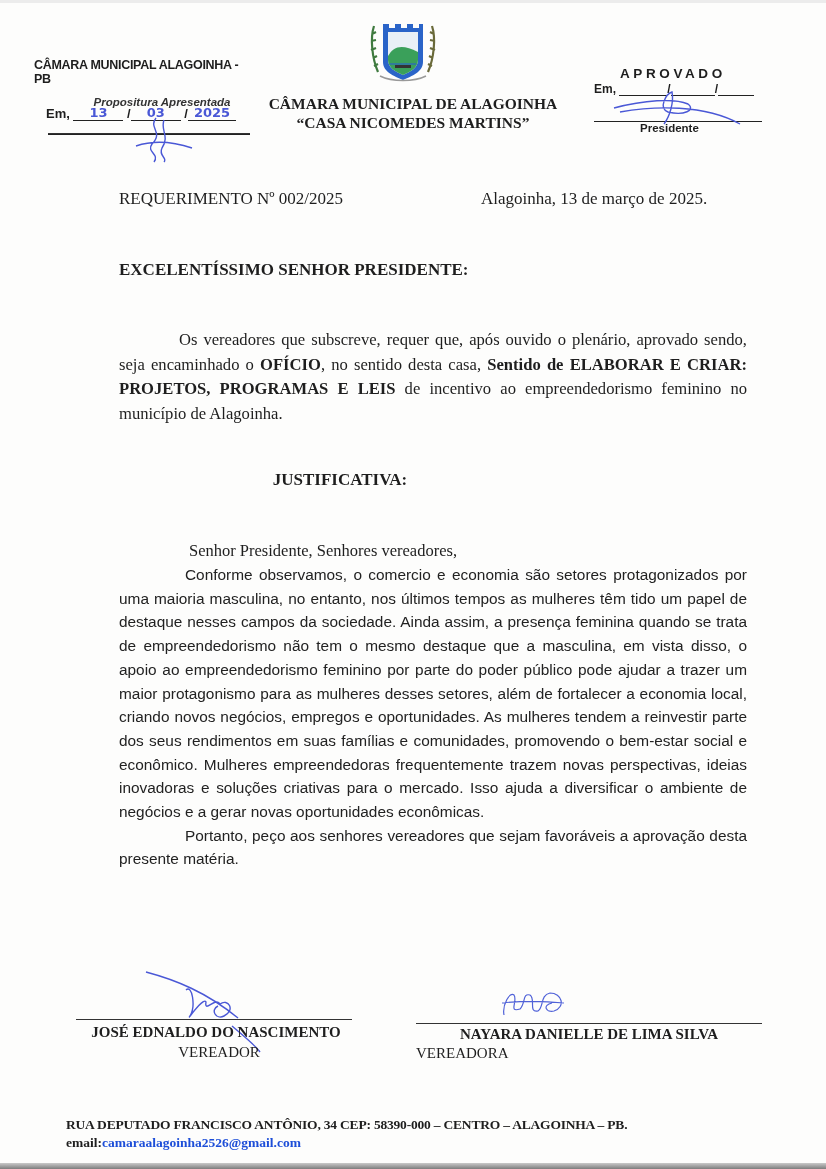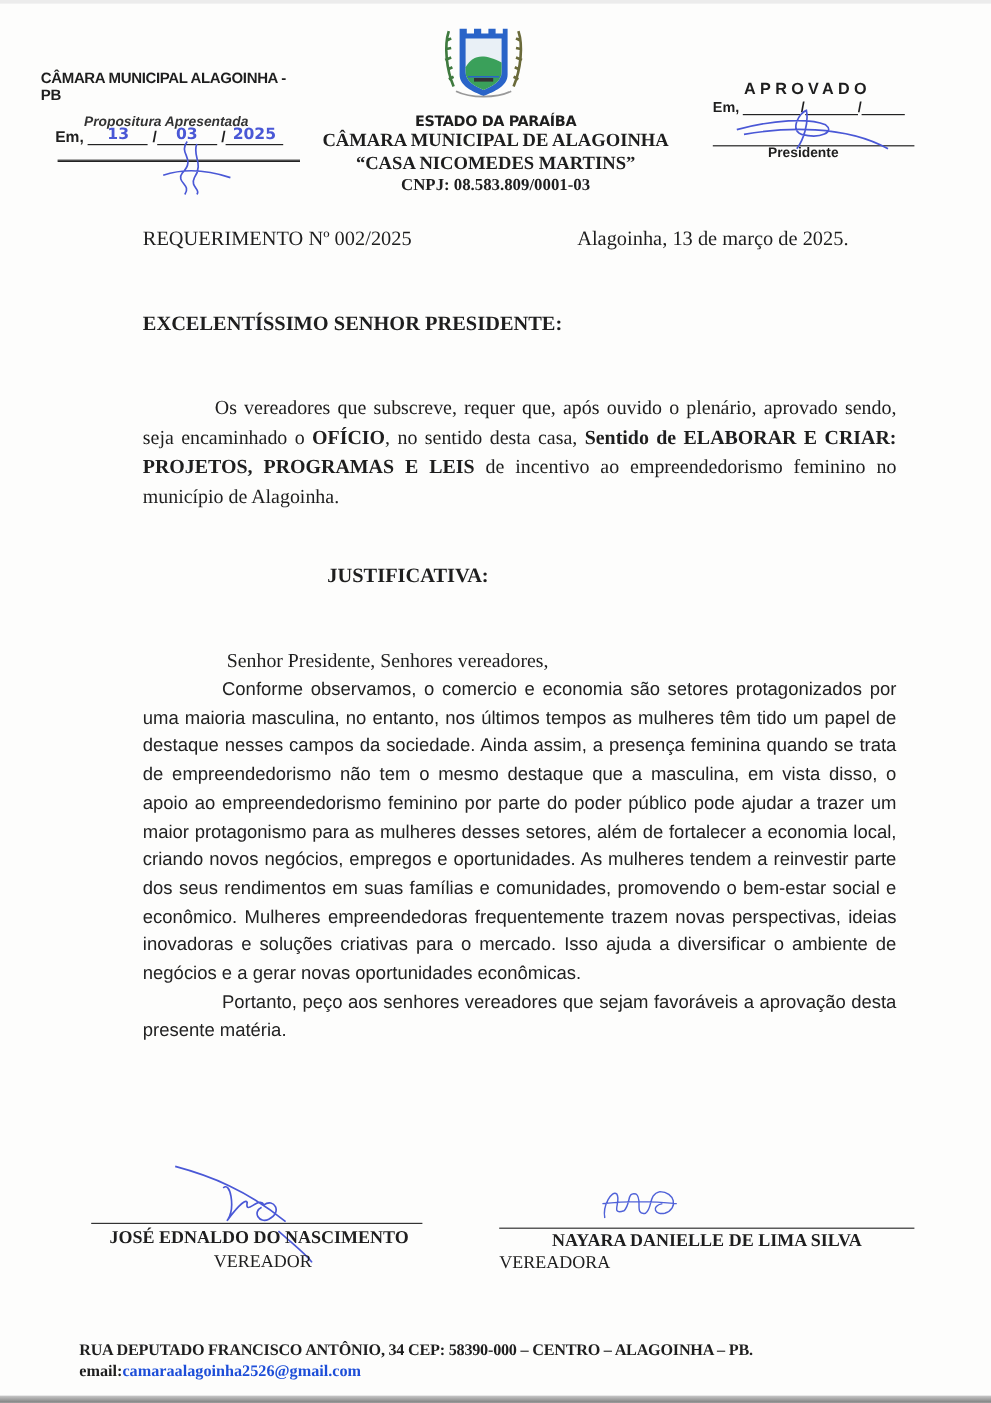--- a/index.html
+++ b/index.html
@@ -5,21 +5,21 @@
   html, body { margin: 0; padding: 0; }
   body { width: 826px; height: 1169px; background: #fdfdfc; position: relative; overflow: hidden; color: #1e1e1e; }
   .abs { position: absolute; }
   .serif { font-family: "Liberation Serif", "DejaVu Serif", serif; }
   .sans { font-family: "Liberation Sans", "DejaVu Sans", sans-serif; }
   .dejavu { font-family: "DejaVu Sans", "Liberation Sans", sans-serif; }
 
   
   #stamp-left { left: 34px; top: 58px; width: 220px; }
   #stamp-left .title { font-size: 12.5px; font-weight: bold; letter-spacing: -0.3px; }
-  #stamp-left .sub { font-size: 11.5px; font-weight: bold; font-style: italic; margin-left: 36px; margin-top: 10px; color: #333; }
+  #stamp-left .sub { font-size: 11.5px; font-weight: bold; font-style: italic; margin-left: 36px; margin-top: 10px; color: #333; text-align: center; }
   #stamp-left .em { font-size: 13px; font-weight: bold; margin-left: 12px; position: relative; top: -2px; }
   .fill-line { display: inline-block; border-bottom: 1.5px solid #222; height: 14px; vertical-align: bottom; text-align: center; font-family: "DejaVu Sans", sans-serif; font-size: 13px; color: #4a58d6; line-height: 14px; }
   #stamp-left .sigline { position: absolute; left: 14px; top: 75px; width: 202px; border-bottom: 1.5px solid #222; }
 
   
   #crest { left: 368px; top: 18px; width: 70px; height: 66px; }
 
   
   #header { left: 200px; top: 94px; width: 426px; text-align: center; }
   #header .state { font-size: 12px; font-weight: bold; font-family: "DejaVu Sans", sans-serif; letter-spacing: -0.3px; }
@@ -91,24 +91,22 @@
     <path d="M15 6 h6 v4 h6 v-4 h6 v4 h6 v-4 h6 v4 h6 v-4 h4 v38 C55 54, 44 58, 35 62 C26 58, 15 54, 15 44 Z" fill="#2a64c8"></path>
     <path d="M20 14 h30 v28 C50 50, 42 54, 35 57 C28 54, 20 50, 20 42 Z" fill="#e9f0f6"></path>
     <path d="M20 38 C26 28, 34 26, 50 34 L50 42 C50 50, 42 54, 35 57 C28 54, 20 50, 20 42 Z" fill="#3aa05a"></path>
     <path d="M22 46 h26" stroke="#2a64c8" stroke-width="1.2"></path>
     <rect x="27" y="47" width="16" height="3" fill="#333"></rect>
     <path d="M12 58 C24 64, 46 64, 58 58" stroke="#999" stroke-width="1.5" fill="none"></path>
   </svg>
 </div>
 
 <div class="abs" id="header">
-  <div class="state">ESTADO DA PARAÍBA</div>
   <div class="line serif">CÂMARA MUNICIPAL DE ALAGOINHA</div>
   <div class="line serif">“CASA NICOMEDES MARTINS”</div>
-  <div class="cnpj serif">CNPJ: 08.583.809/0001-03</div>
 </div>
 
 <div class="abs sans" id="stamp-right">
   <div class="title">APROVADO</div>
   <div class="em">
     <span>Em,</span>
     <span class="fill-line" style="width:48px"></span><span>/</span><span class="fill-line" style="width:44px"></span><span>/</span><span class="fill-line" style="width:36px"></span>
   </div>
   <div class="presline"></div>
   <div class="pres">Presidente</div>

